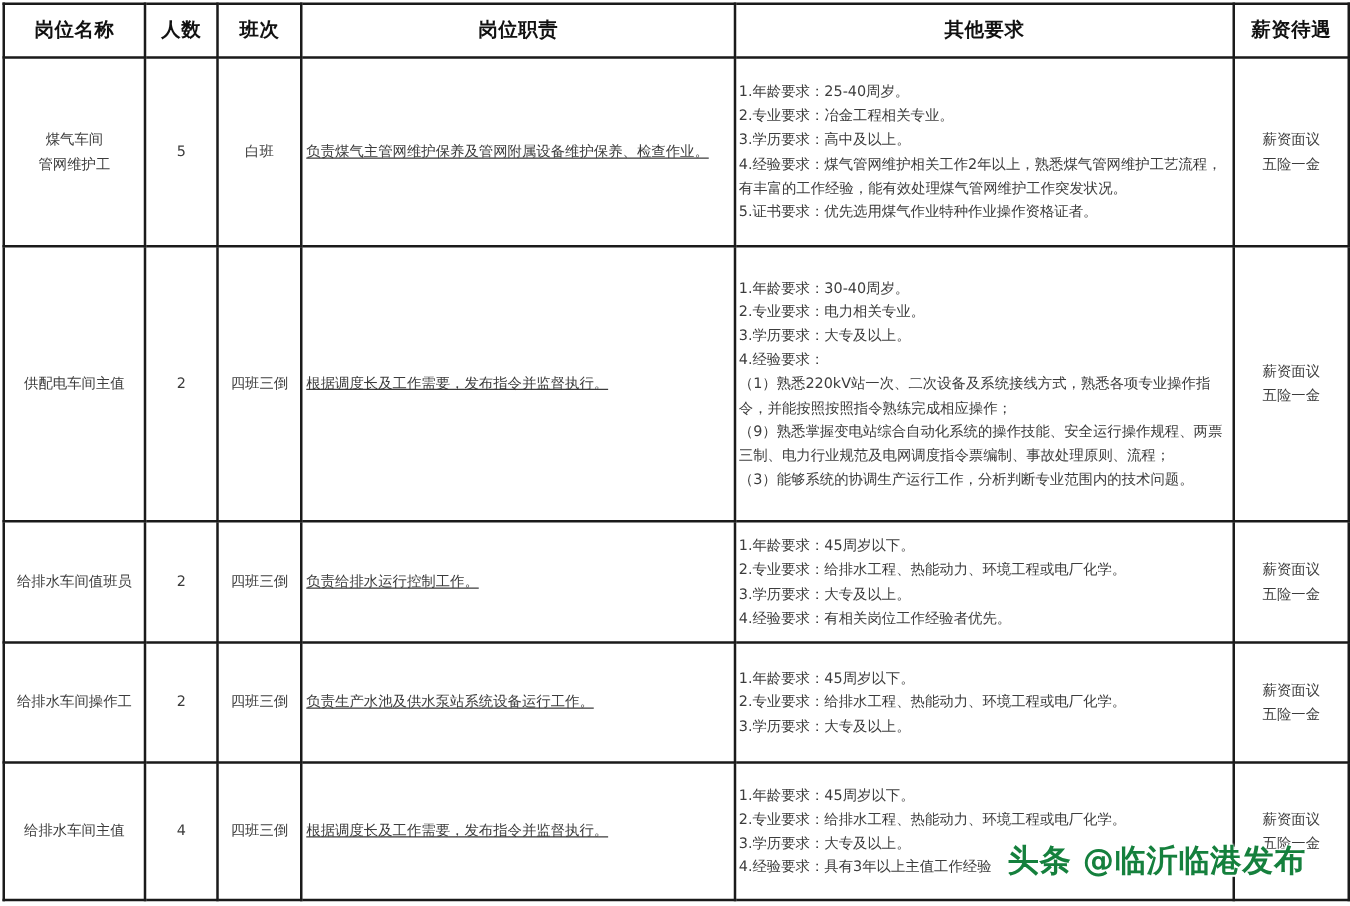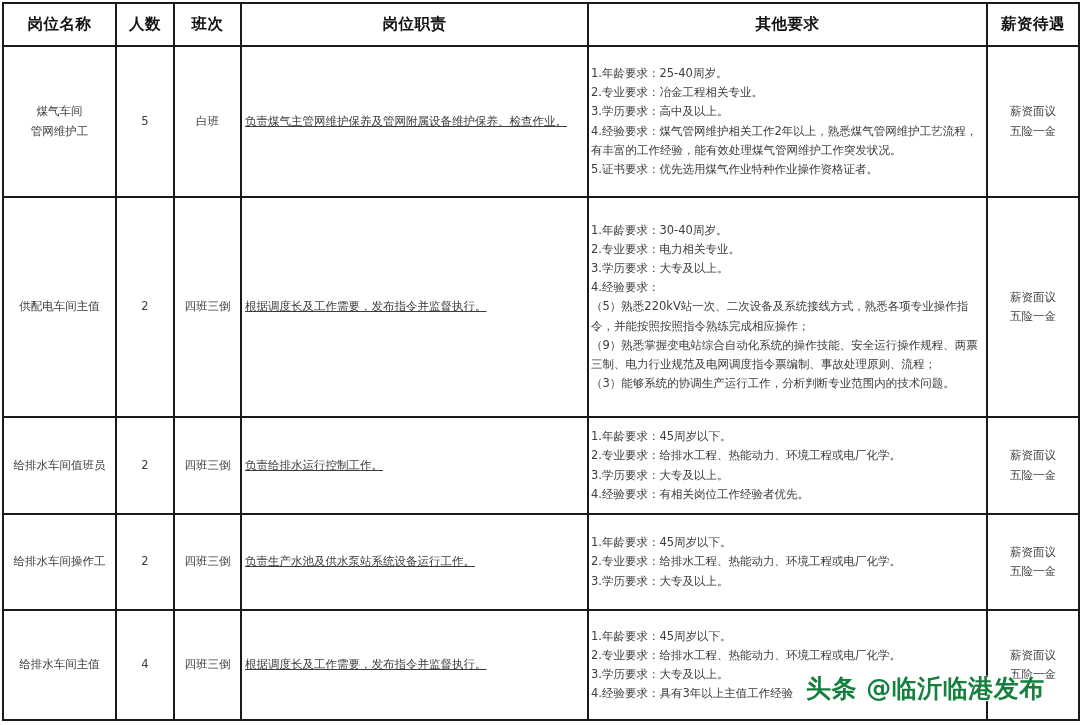--- a/index.html
+++ b/index.html
@@ -126,21 +126,21 @@
       <td class="c-count">2</td>
       <td class="c-shift">四班三倒</td>
       <td class="c-duty">
         <span class="duty-text">根据调度长及工作需要，发布指令并监督执行。</span>
       </td>
       <td class="c-req">
         <span class="req-line">1.年龄要求：30-40周岁。</span>
         <span class="req-line">2.专业要求：电力相关专业。</span>
         <span class="req-line">3.学历要求：大专及以上。</span>
         <span class="req-line">4.经验要求：</span>
-        <span class="req-line">（5）熟悉220kV站一次、二次设备及系统接线方式，熟悉各项专业操作指令，并能按照按照指令熟练完成相应操作；</span>
+        <span class="req-line">（1）熟悉220kV站一次、二次设备及系统接线方式，熟悉各项专业操作指令，并能按照按照指令熟练完成相应操作；</span>
         <span class="req-line">（9）熟悉掌握变电站综合自动化系统的操作技能、安全运行操作规程、两票三制、电力行业规范及电网调度指令票编制、事故处理原则、流程；</span>
         <span class="req-line">（3）能够系统的协调生产运行工作，分析判断专业范围内的技术问题。</span>
       </td>
       <td class="c-salary">
         <span class="line">薪资面议</span>
         <span class="line">五险一金</span>
       </td>
     </tr>
 
     <tr style="height:97px">

